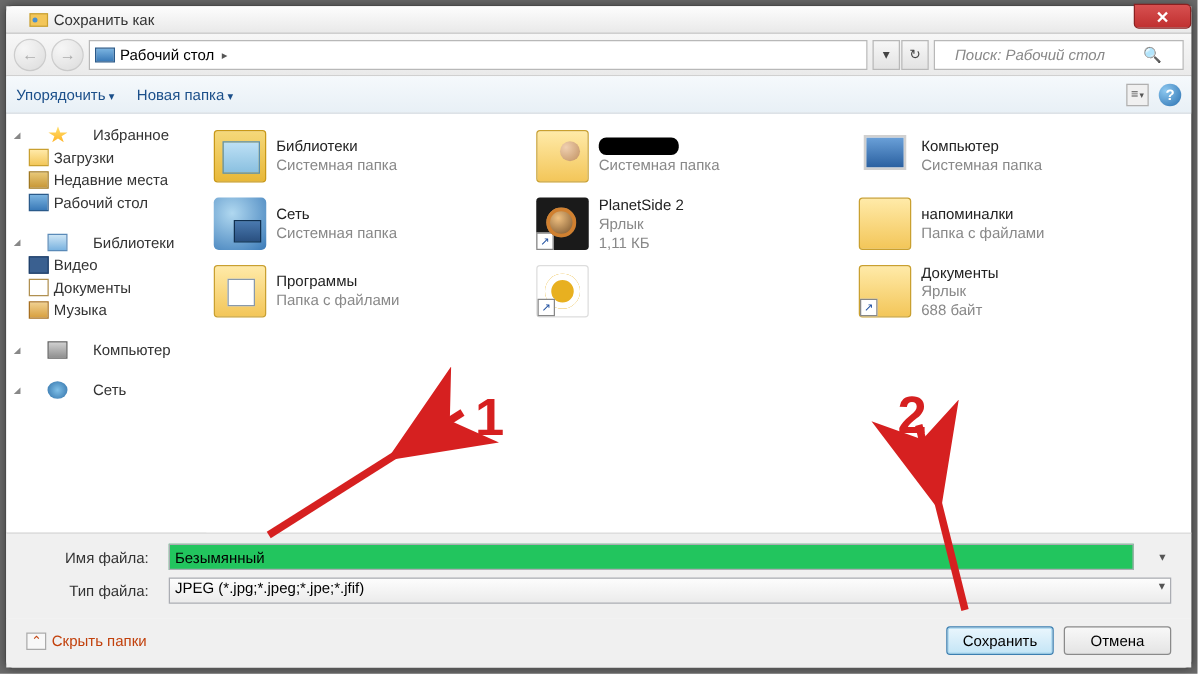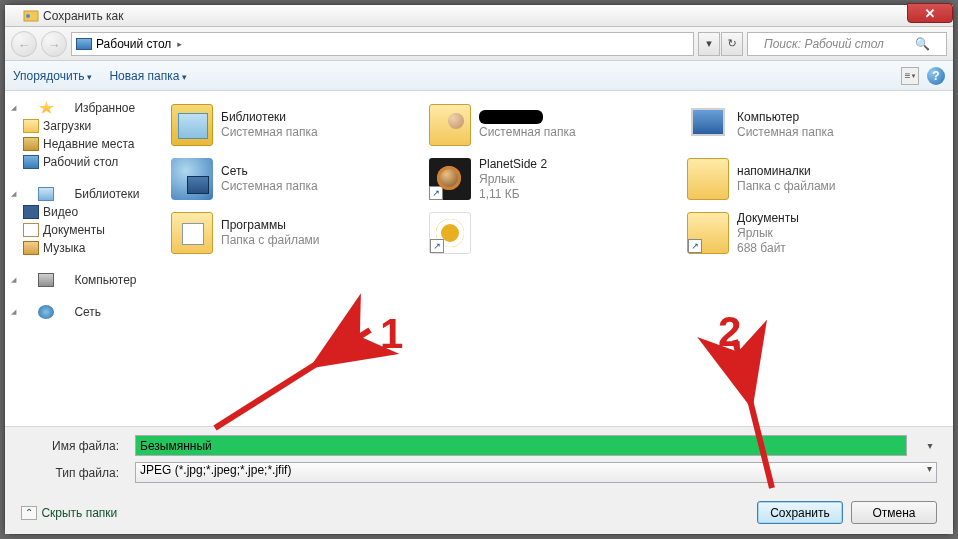--- a/index.html
+++ b/index.html
@@ -64,21 +64,21 @@
 .bi-comp { background:#fff; border-radius:3px; }
 .bi-comp::after { content:""; position:absolute; left:4px; top:4px; width:30px; height:24px; background:linear-gradient(#6aa0d8,#2a60a0); border:2px solid #d0d0d0; }
 .shortcut-arrow { position: absolute; left: 0; bottom: 0; width: 14px; height: 14px; background: #fff; border: 1px solid #888; display: flex; align-items: center; justify-content: center; font-size: 9px; color: #2050a0; }
 .redact { color: transparent; background: #000; border-radius: 6px; padding: 0 28px; }
 .footer-fields { background: #f0f0f0; border-top: 1px solid #d8d8d8; padding: 8px 16px 6px 16px; }
 .field-row { display: flex; align-items: center; margin-bottom: 6px; gap: 16px; }
 .field-label { width: 98px; text-align: right; font-size: 12px; color: #333; }
 .field-input { flex: 1; height: 21px; border: 1px solid #abadb3; background: #22c55e; font-size: 12px; padding: 0 4px; }
 .field-select { flex: 1; height: 21px; border: 1px solid #abadb3; background: linear-gradient(#fdfdfd,#ebebeb); font-size: 12px; padding: 0 4px; display: flex; justify-content: space-between; }
 .footer-btns { background: #f0f0f0; padding: 6px 16px 10px 16px; display: flex; align-items: center; }
-.hide-folders { font-size: 12px; color: #14532d; display: flex; gap: 4px; }
+.hide-folders { font-size: 12px; color: #c2410c; display: flex; gap: 4px; }
 .hide-folders::before { content: "⌃"; font-size: 10px; border: 1px solid #aaa; padding: 0 3px; background: #f8f8f8; }
 .btns-right { margin-left: auto; display: flex; gap: 8px; }
 .btn { min-width: 86px; height: 23px; font-size: 12px; border: 1px solid #8a8a8a; background: linear-gradient(#f8f8f8,#e4e4e4); border-radius: 3px; display: flex; align-items: center; justify-content: center; }
 .btn.primary { border: 1px solid #3c7fb1; box-shadow: 0 0 0 1px #a8d8f0 inset; background: linear-gradient(#eaf6fd,#c4e5f6); }
 
 .anno { position: absolute; pointer-events: none; }
 .anno-text { font-size: 42px; font-weight: 900; color: #d62020; font-family: Arial, sans-serif; }
 .arrow-svg { position: absolute; overflow: visible; }
 </style>
 </head>

